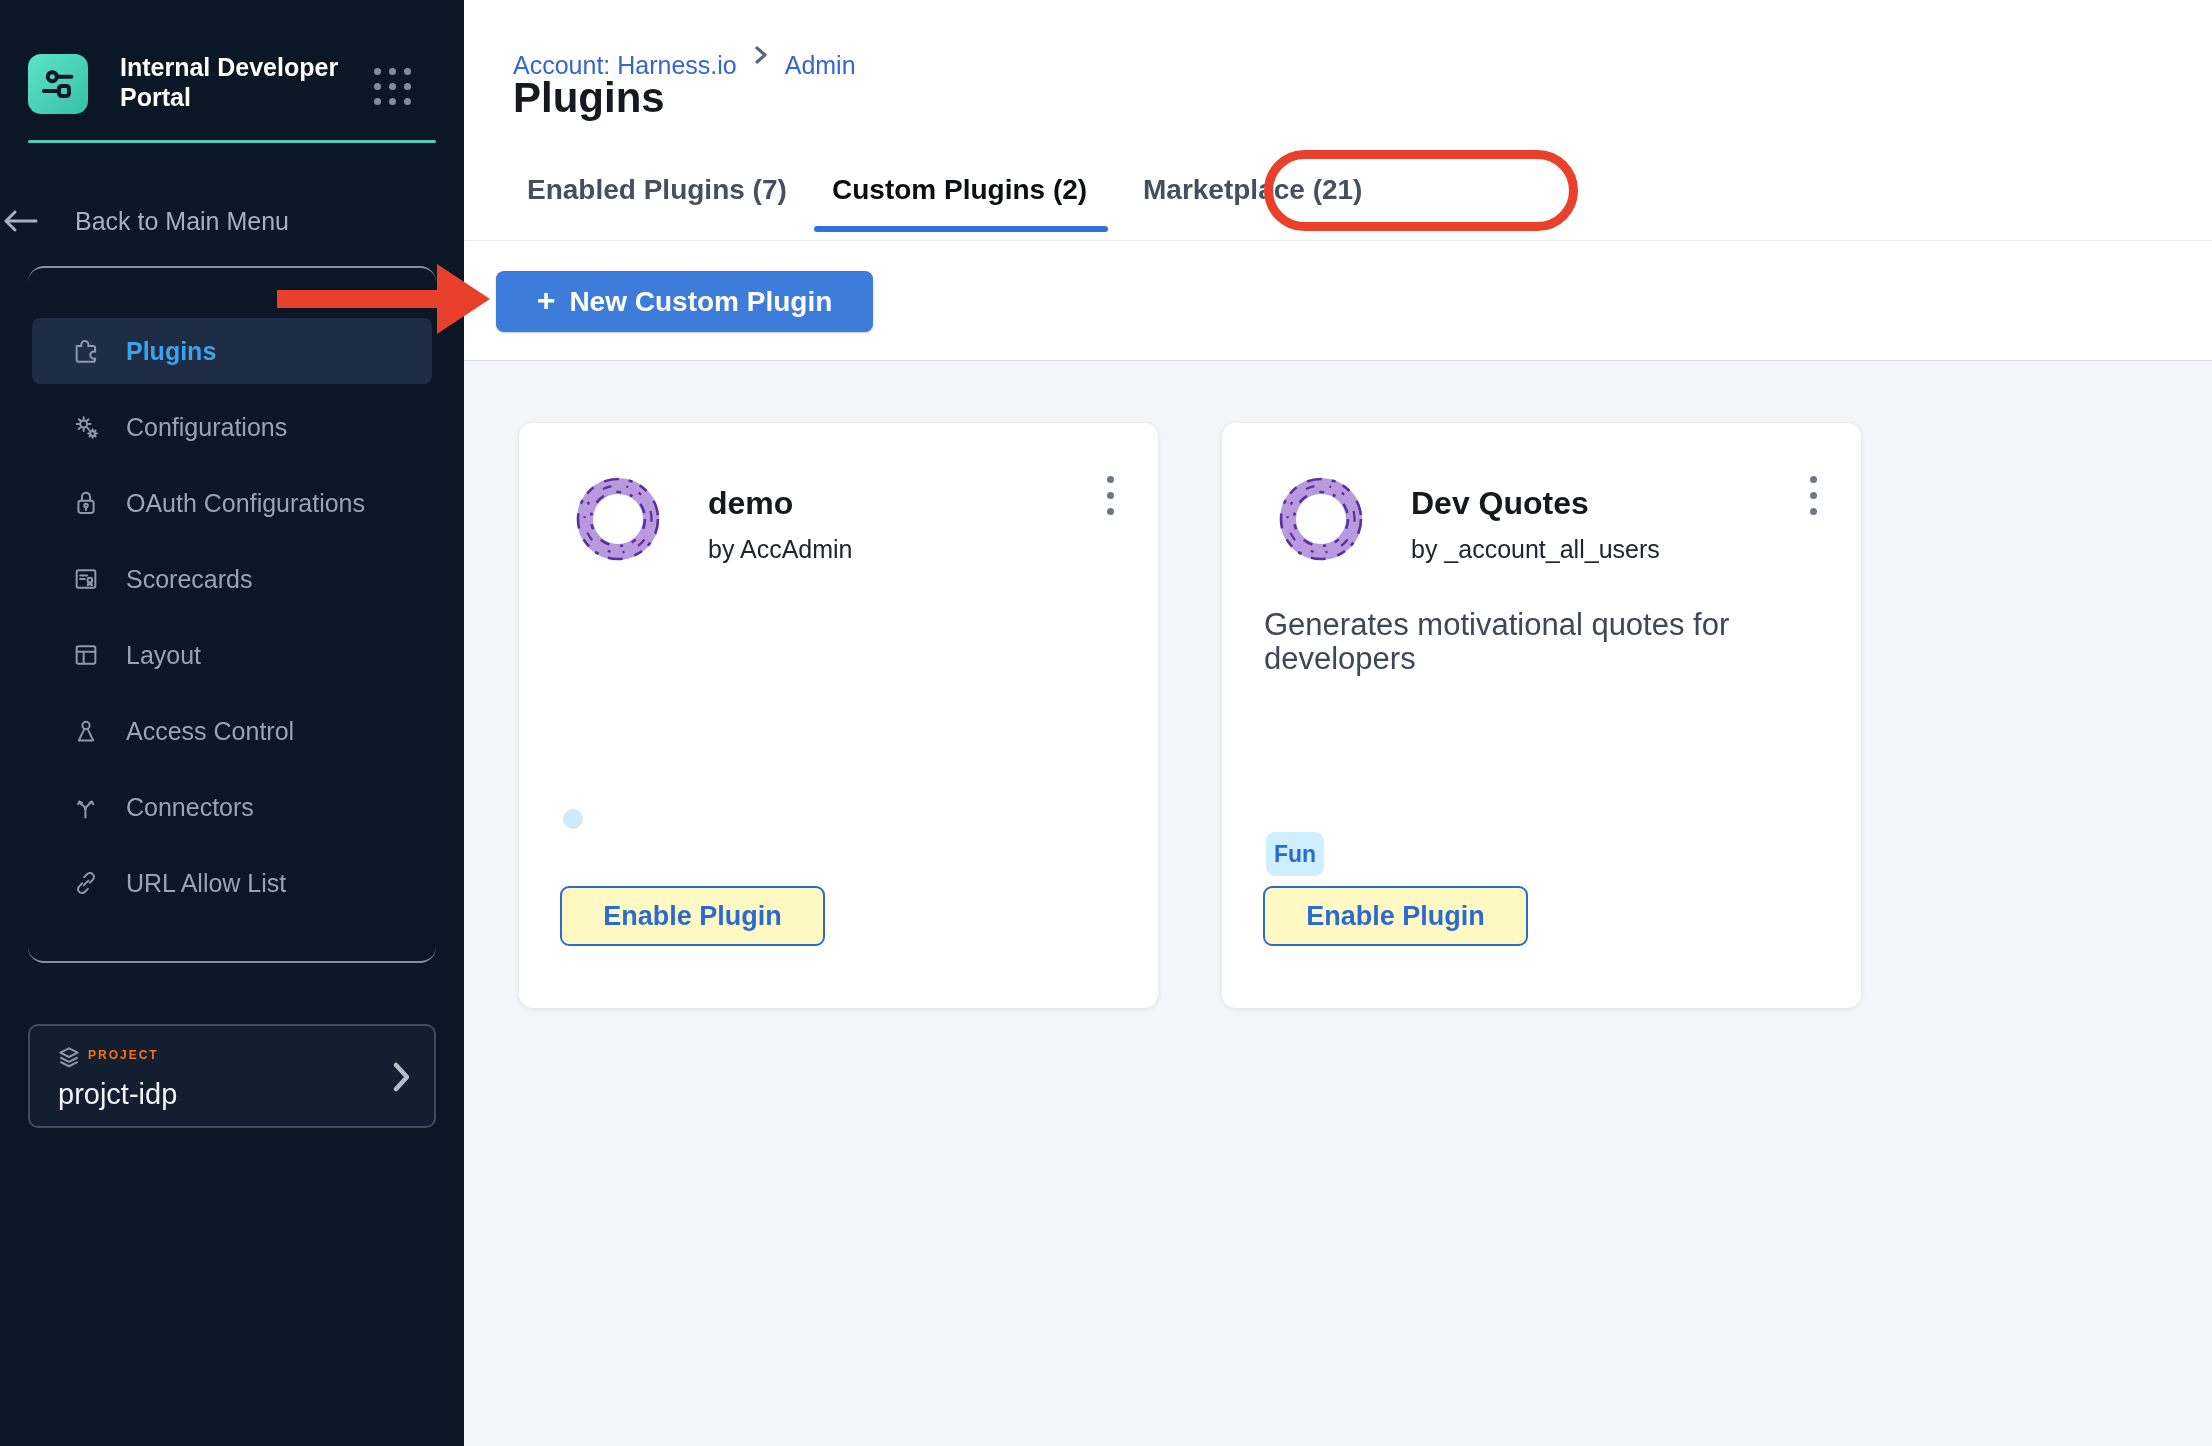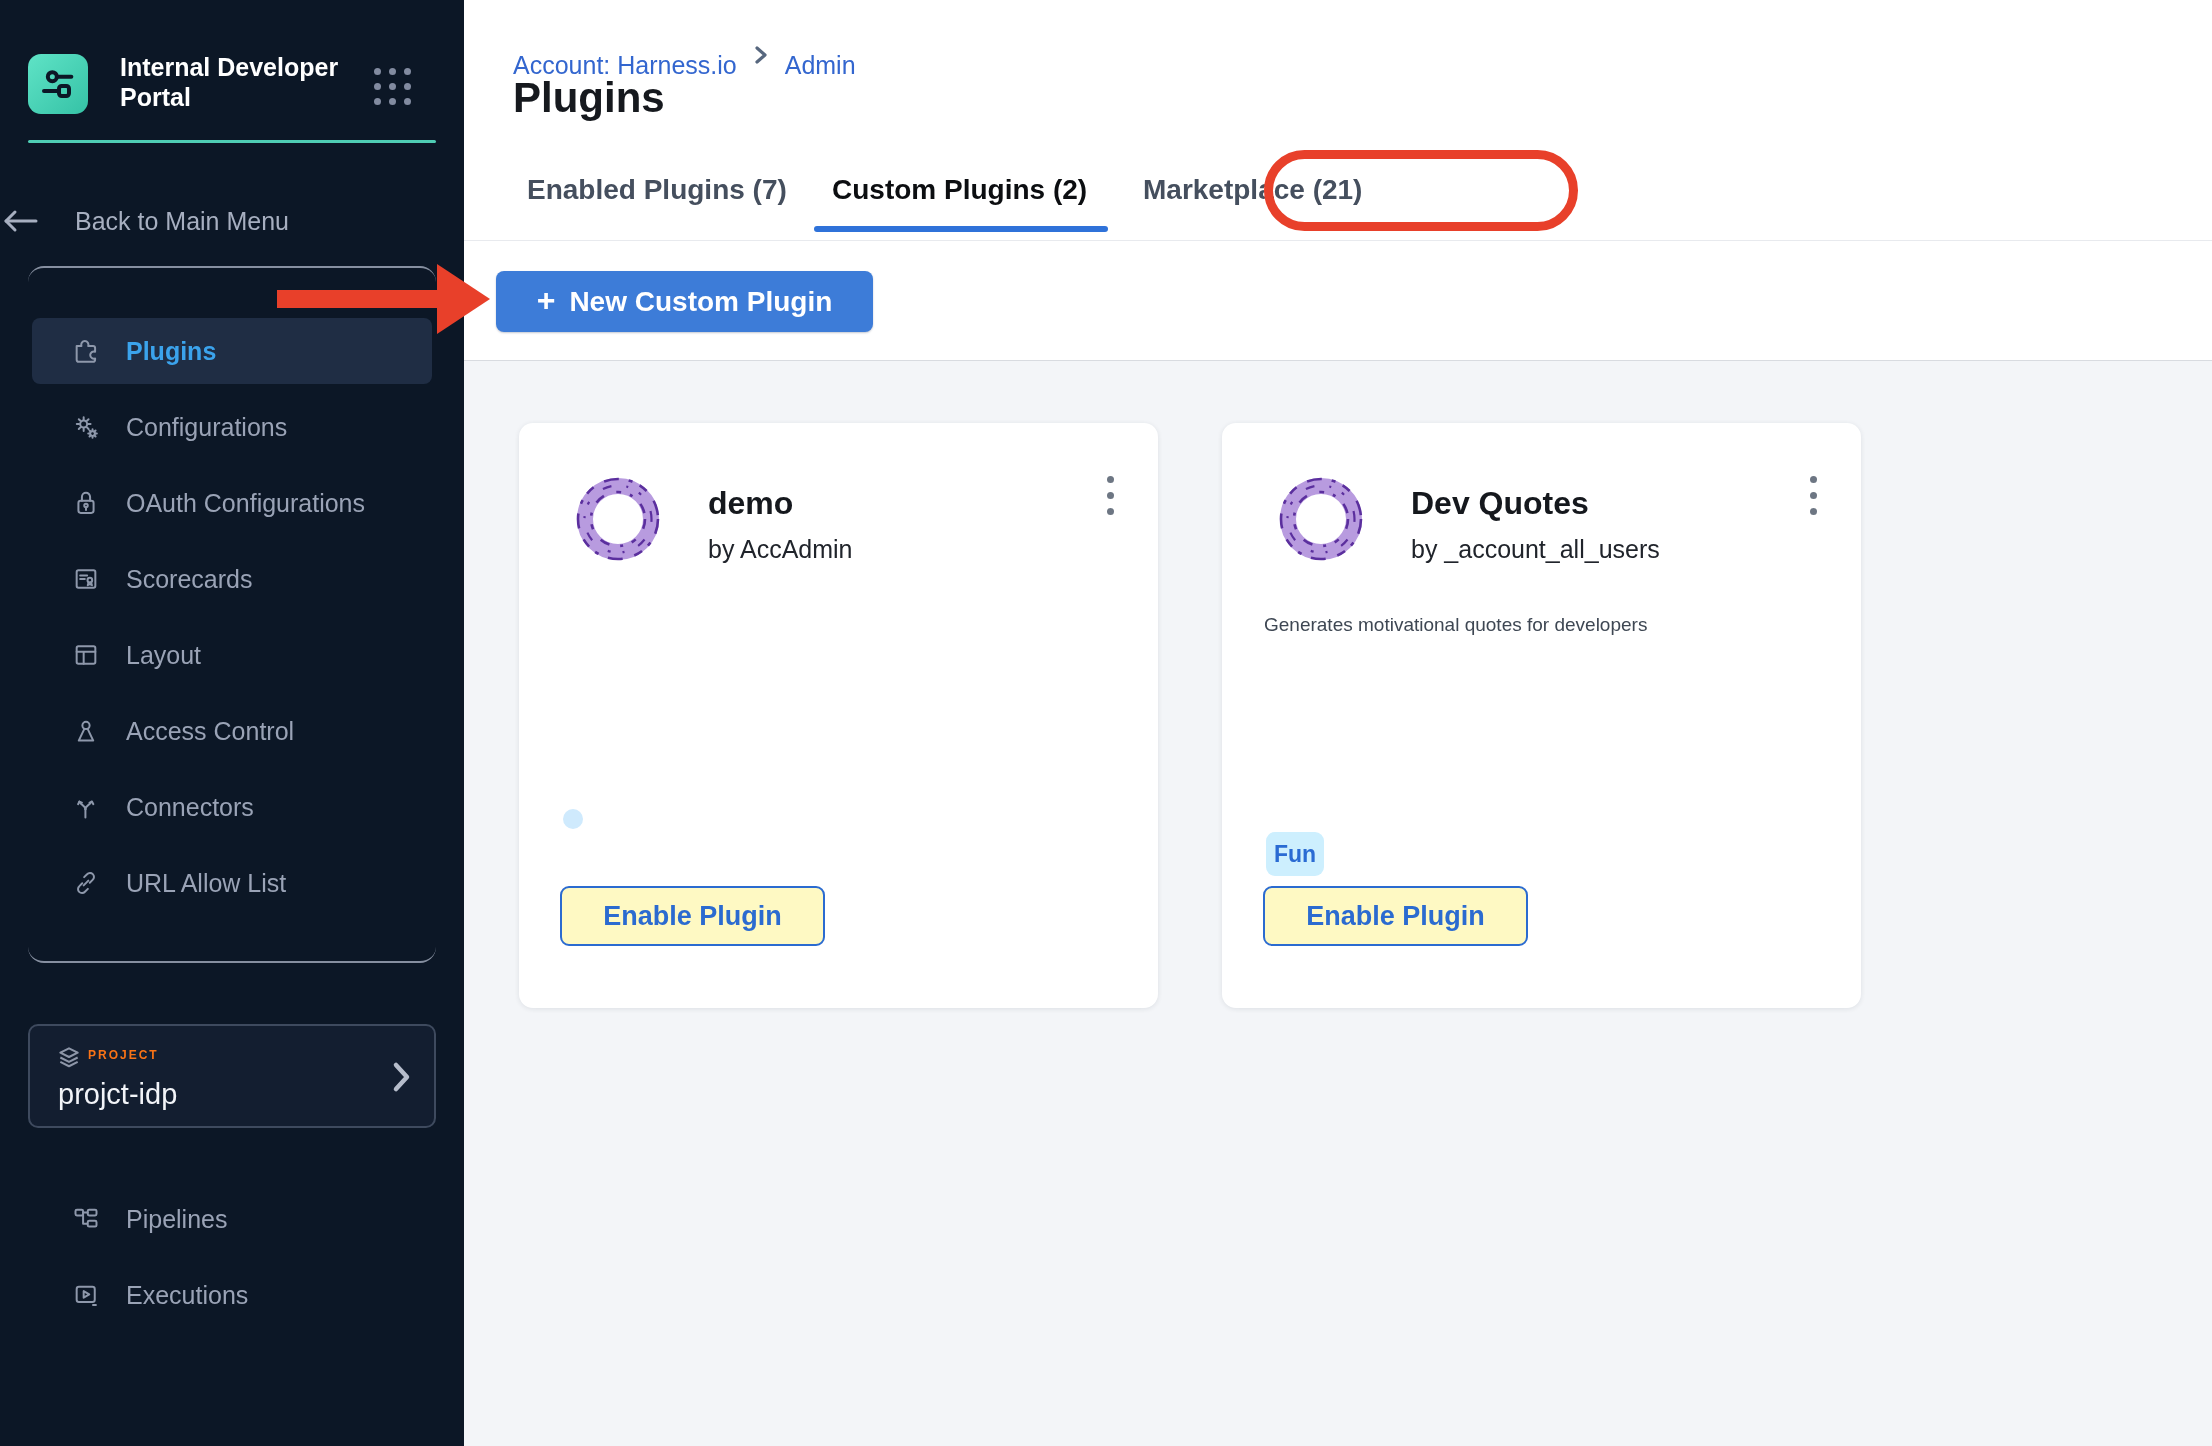--- a/index.html
+++ b/index.html
@@ -74,21 +74,21 @@
   .card { position:absolute; top:423px; width:639px; height:585px; background:#ffffff; border-radius:14px;
           box-shadow:0 1px 5px rgba(25,35,60,.10); }
   .card-1 { left:55px; }
   .card-2 { left:758px; }
   .ring-icon { position:absolute; left:53px; top:50px; }
   .card-title { position:absolute; left:189px; top:62px; font-size:32px; font-weight:bold; color:#15181d; }
   .card-author { position:absolute; left:189px; top:112px; font-size:25px; color:#20242b; }
   .kebab { position:absolute; left:578px; top:42px; width:26px; height:60px; display:flex; flex-direction:column;
            align-items:center; justify-content:center; gap:9px; cursor:pointer; }
   .kebab i { width:7px; height:7px; border-radius:50%; background:#6d7683; }
-  .card-desc { position:absolute; left:42px; top:185px; width:570px; font-size:19px; line-height:34px; color:#3e4753; }
+  .card-desc { position:absolute; left:42px; top:185px; width:570px; font-size:31px; line-height:34px; color:#3e4753; }
   .tag-dot { position:absolute; left:44px; top:386px; width:20px; height:20px; border-radius:50%; background:#cfeafd; }
   .tag-badge { position:absolute; left:44px; top:376px; height:44px; padding:0 8px; background:#cdeffe;
                border-radius:9px; display:flex; align-items:center; font-size:23px; font-weight:bold; color:#2a6bd3;margin-top:33px; }
   .enable-btn { position:absolute; left:41px; top:463px; width:265px; height:60px; background:#fef9c3;
                 border:2.5px solid #2b6bd0; border-radius:9px; color:#2b6bd0; font-size:27px; font-weight:bold;
                 font-family:"Liberation Sans",sans-serif; cursor:pointer; }
 
   
   .red-oval { position:absolute; left:800px; top:150px; width:314px; height:81px; border:9px solid #e8402a;
               border-radius:44px; z-index:5; pointer-events:none; }
@@ -231,43 +231,20 @@
             <path d="M4 16.5l8 4 8-4"></path>
         </g>
       </svg>
       <div class="project-label">PROJECT</div>
       <div class="project-name">projct-idp</div>
       <svg class="project-chevron" width="22" height="34" viewBox="0 0 22 34">
         <path d="M6 5 L17 17 L6 29" fill="none" stroke="#b6bdcb" stroke-width="4.5" stroke-linecap="round" stroke-linejoin="round"></path>
       </svg>
     </div>
 
-    <div class="side-footer">
-      <div class="nav-item">
-        <svg width="28" height="28" viewBox="0 0 24 24">
-          <g class="icon-stroke">
-            <path d="M9.5 6.5h4M9.5 6.5v9.5h3.5"></path>
-            <rect x="3" y="4" width="6.5" height="5" rx="1.2"></rect>
-            <rect x="13.5" y="4" width="7.5" height="5" rx="1.2"></rect>
-            <rect x="13.5" y="13.5" width="7.5" height="5" rx="1.2"></rect>
-          </g>
-        </svg>
-        <span class="nav-label">Pipelines</span>
-      </div>
-      <div class="nav-item">
-        <svg width="28" height="28" viewBox="0 0 24 24">
-          <g class="icon-stroke">
-            <rect x="4" y="5" width="15.5" height="13" rx="2"></rect>
-            <path d="M10 8.7v5.6l4.8-2.8z"></path>
-            <path d="M18 20.5h2.5"></path>
-          </g>
-        </svg>
-        <span class="nav-label">Executions</span>
-      </div>
-    </div>
   </div>
 
   <div class="content">
     <div class="header-white">
 
       <div class="breadcrumb">
         <span class="crumb-link">Account: Harness.io</span>
         <svg width="16" height="24" viewBox="0 0 16 24">
           <path d="M4 5 L12 12 L4 19" fill="none" stroke="#57677e" stroke-width="3.2" stroke-linecap="round" stroke-linejoin="round"></path>
         </svg>

